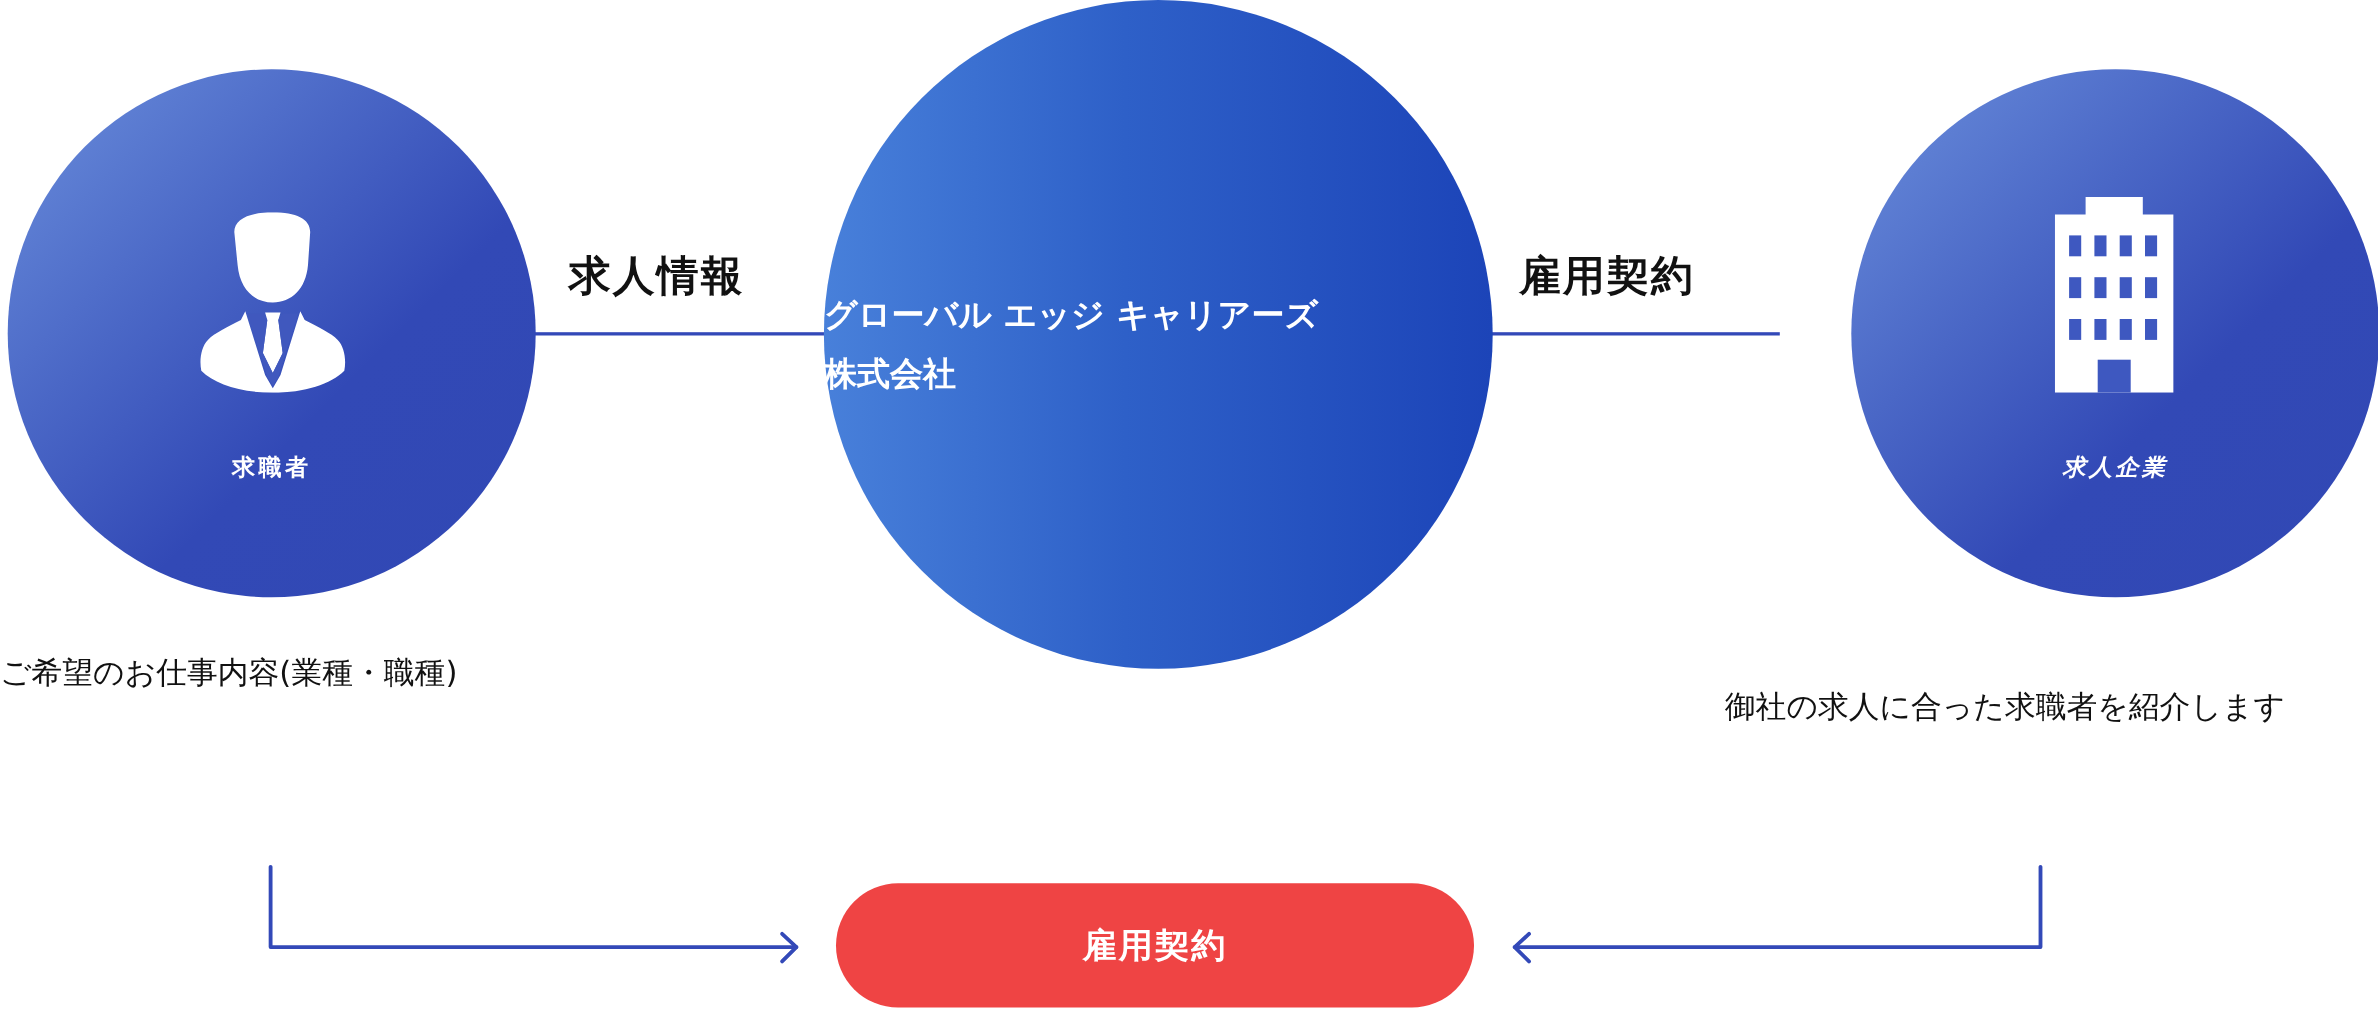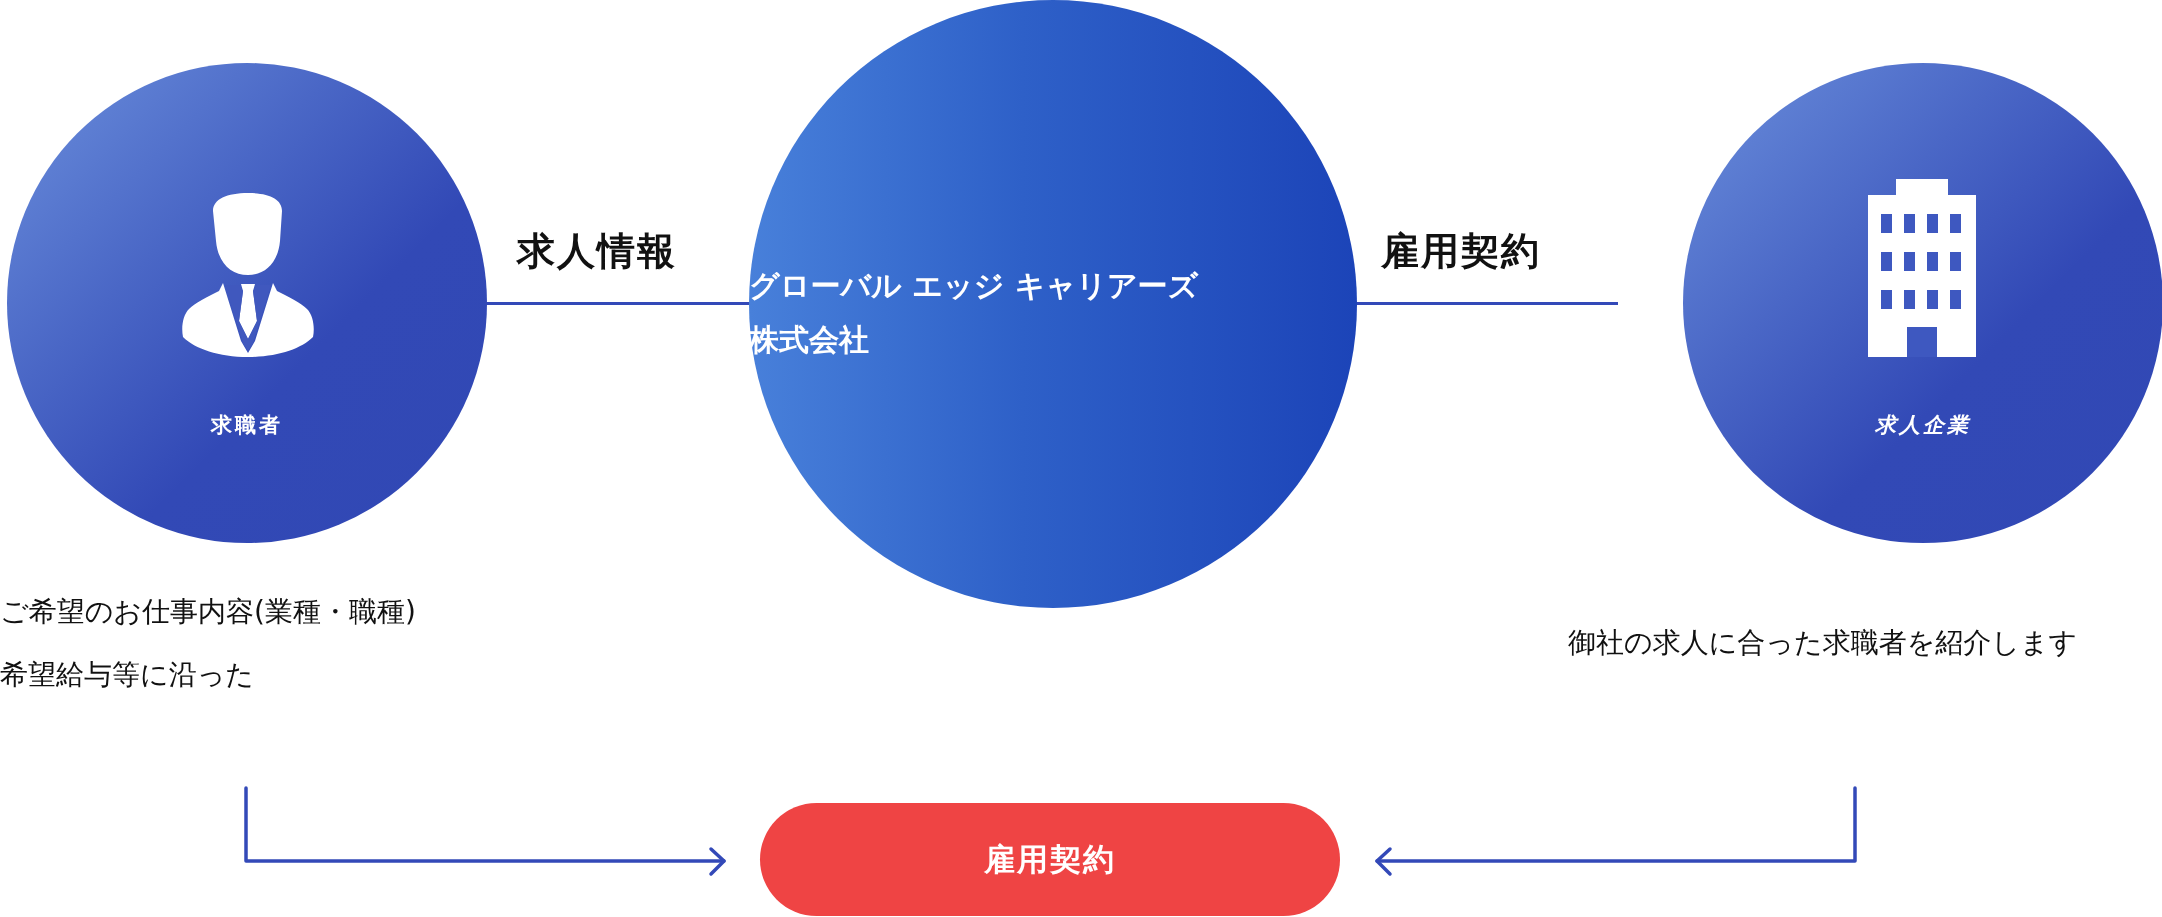--- a/index.html
+++ b/index.html
@@ -67,21 +67,20 @@
       <rect x="59" y="111" width="11" height="19"></rect>
         <rect x="82" y="111" width="11" height="19"></rect>
       <rect x="39" y="148" width="30" height="30"></rect>
     </g>
   </svg>
   <div class="circle-label" style="left:0; top:348px; width:480px;">求人企業</div>
 </div>
 
 <div class="desc" style="left:0px; top:580px; width:494px;">
   <div>ご希望のお仕事内容(業種・職種)</div>
-  <div>希望給与等に沿った</div>
 </div>
 <div class="desc" style="left:1548px; top:611px; width:614px;">
   <div style="padding-left:20px;">御社の求人に合った求職者を紹介します</div>
 </div>
 
 <svg class="flow" width="2162" height="917">
   <g stroke="#3349b8" stroke-width="3.5" fill="none" stroke-linecap="round" stroke-linejoin="round">
     <polyline points="246,788 246,861 724,861"></polyline>
     <polyline points="711,849 724,861 711,874"></polyline>
   </g>

